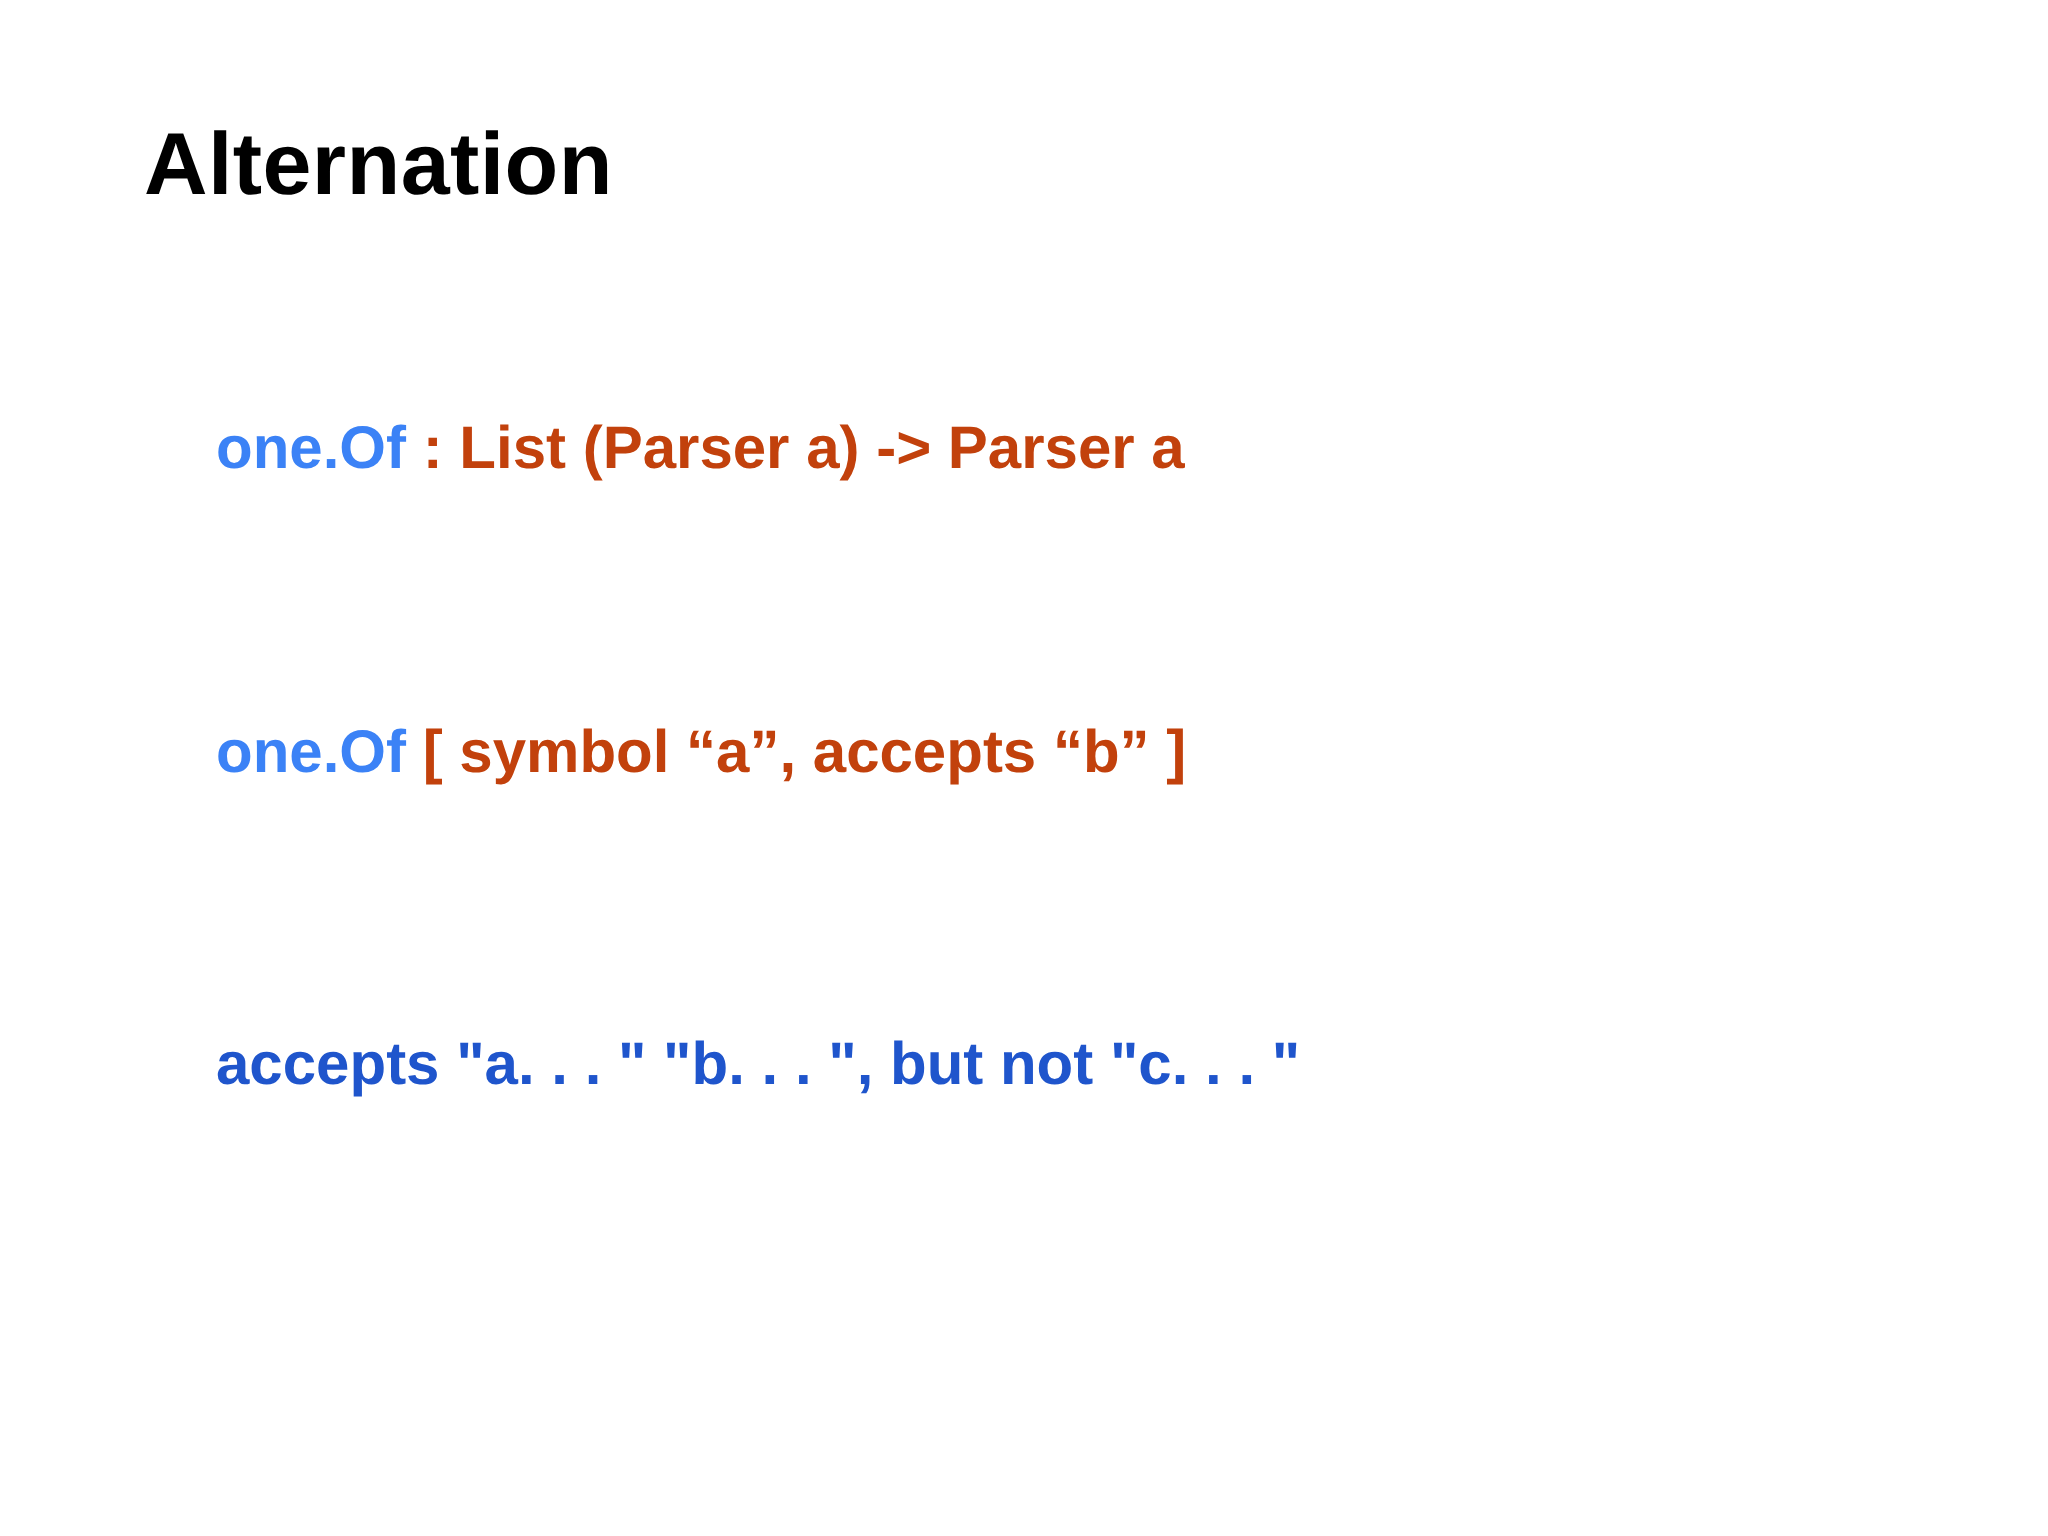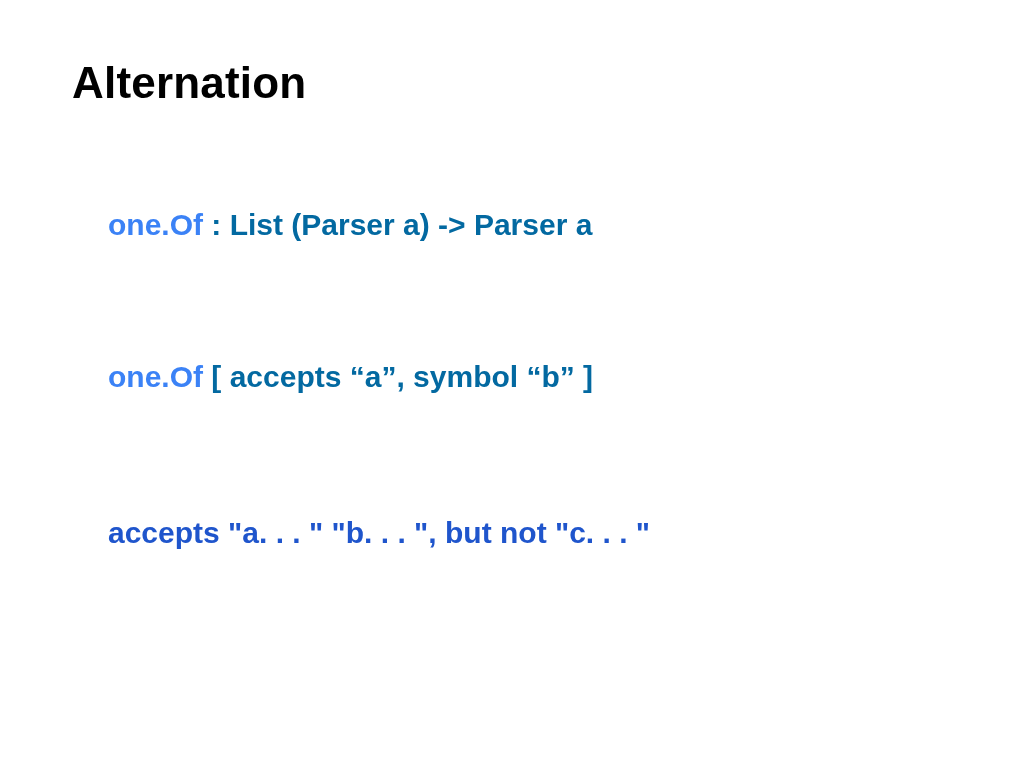--- a/index.html
+++ b/index.html
@@ -29,31 +29,31 @@
   .line {
     position: absolute;
     font-size: 30px;
     font-weight: 700;
     white-space: nowrap;
   }
   .line1 { left: 108px; top: 208px; }
   .line2 { left: 108px; top: 360px; }
   .line3 { left: 108px; top: 516px; }
   .kw { color: #3b82f6; } 
-  .body { color: #0369a1; }
+  .body { color: #c2410c; }
   .accent { color: #1f55cc; font-weight: 700; }
 </style>
 </head>
 <body>
 
 <div class="slide">
   <div class="title">Alternation</div>
 
   <div class="line line1">
     <span class="kw">one.Of</span><span class="body"> : List (Parser a) -&gt; Parser a</span>
   </div>
 
   <div class="line line2">
-    <span class="kw">one.Of</span><span class="body"> [ accepts “a”, symbol “b” ]</span>
+    <span class="kw">one.Of</span><span class="body"> [ symbol “a”, accepts “b” ]</span>
   </div>
 
   <div class="line line3 accent">accepts "a. . . " "b. . . ", but not "c. . . "</div>
 </div>
 
 </body></html>

